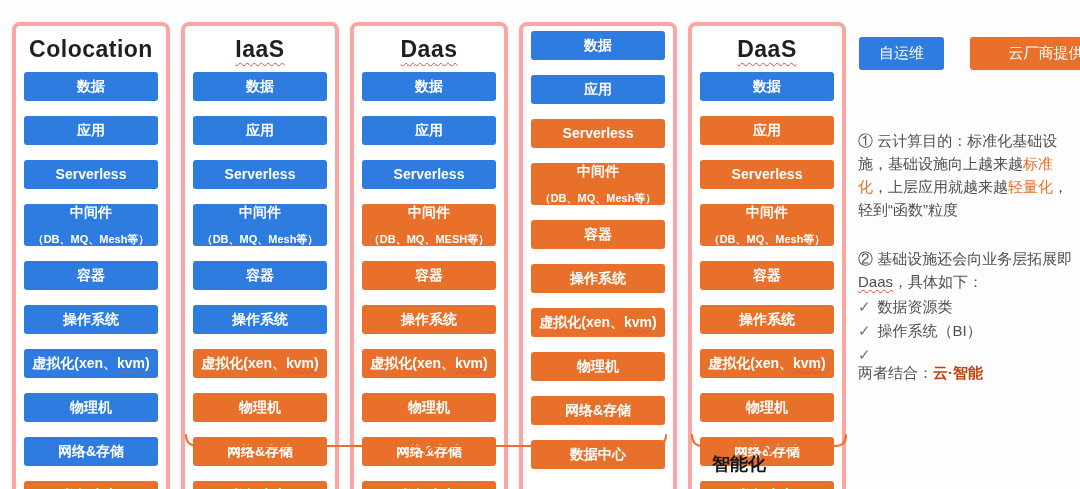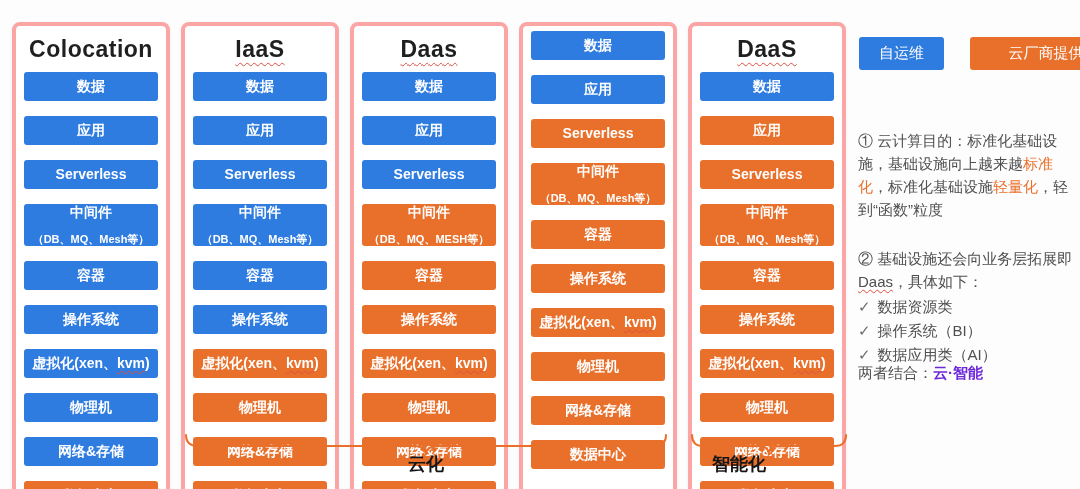--- a/index.html
+++ b/index.html
@@ -45,21 +45,21 @@
   .legend-self   { width:85px; background:var(--blue); }
   .legend-vendor { width:96px; background:var(--orange);padding-left:28px; }
   .note { position:absolute; left:858px; width:218px; font-size:15px; line-height:23px; color:#4f4f4f; }
   .note-1 { top:129px; }
   .note-2 { top:247px; }
   .hl { color:var(--orange); }
   .checklist { position:absolute; left:858px; top:295px; width:218px; font-size:15px; color:#4f4f4f; }
   .check-item { display:flex; gap:7px; line-height:24px; align-items:baseline; }
   .check { color:#6d6d6d; }
   .note-3 { position:absolute; left:858px; top:364px; font-size:15px; color:#4f4f4f; }
-  .note-3 b { color:#6d28d9; }
+  .note-3 b { color:#c2410c; }
   
   .brace { position:absolute; top:433px; }
   .brace path { stroke:var(--orange); fill:none; stroke-width:2; stroke-linecap:round; }
   .brace-1 { left:184px; }
   .brace-2 { left:690px; }
   .brace-label {
     position:absolute; top:452px; font-size:18px; font-weight:bold; color:#161616;
     text-align:center;
   }
   .brace-label-1 { left:184px; width:484px; }
@@ -251,48 +251,46 @@
         </div>
     </div>
     </div>
 
   <div class="legend-row">
     <div class="legend-chip legend-self">自运维</div>
     <div class="legend-chip legend-vendor">云厂商提供</div>
   </div>
 
   <div class="note note-1">
-    <span>① 云计算目的：标准化基础设施，基础设施向上越来越</span><span class="hl">标准化</span><span>，标准化基础设施</span><span class="hl">轻量化</span><span>，轻到“函数”粒度</span>
+    <span>① 云计算目的：标准化基础设施，基础设施向上越来越</span><span class="hl">标准化</span><span>，上层应用就越来越</span><span class="hl">轻量化</span><span>，轻到“函数”粒度</span>
   </div>
 
   <div class="note note-2">
     <span>② 基础设施还会向业务层拓展即</span><span class="wavy">Daas</span><span>，具体如下：</span>
   </div>
 
   <div class="checklist">
     <div class="check-item">
       <span class="check">✓</span>
       <span>数据资源类</span>
     </div>
     <div class="check-item">
       <span class="check">✓</span>
       <span>操作系统（BI）</span>
     </div>
     <div class="check-item">
       <span class="check">✓</span>
-      <span>数据应用类（AI）</span>
     </div>
   </div>
 
   <div class="note-3">
     <span>两者结合：</span><b>云·智能</b>
   </div>
 
   <svg class="brace brace-1" width="484" height="24">
     <path d="M2,2 Q2,13 14,13 L230,13 Q242,13 242,22 Q242,13 254,13 L470,13 Q482,13 482,2"></path>
   </svg>
   <svg class="brace brace-2" width="158" height="24">
     <path d="M2,2 Q2,13 13,13 L68,13 Q79,13 79,22 Q79,13 90,13 L145,13 Q156,13 156,2"></path>
   </svg>
-  <div class="brace-label brace-label-1">云化</div>
   <div class="brace-label brace-label-2">智能化</div>
 
 </div>
 
 </body></html>

